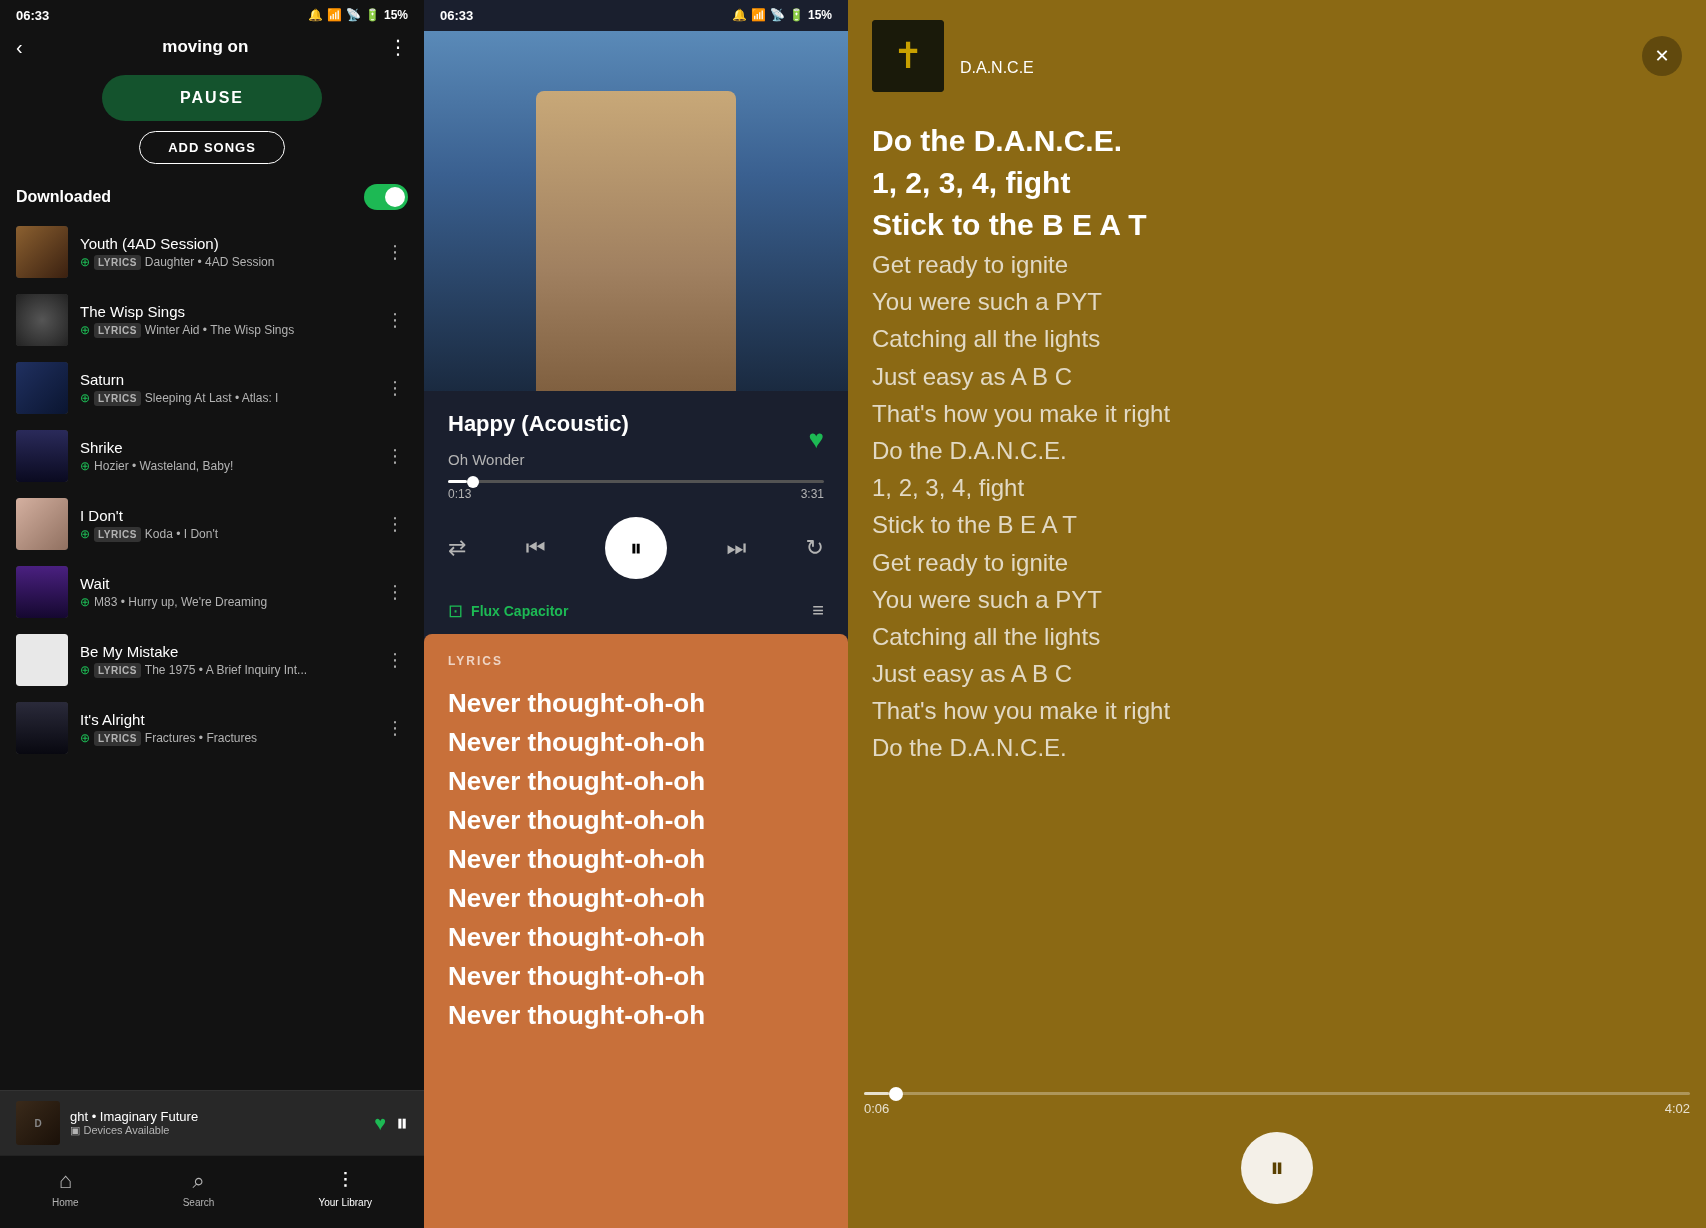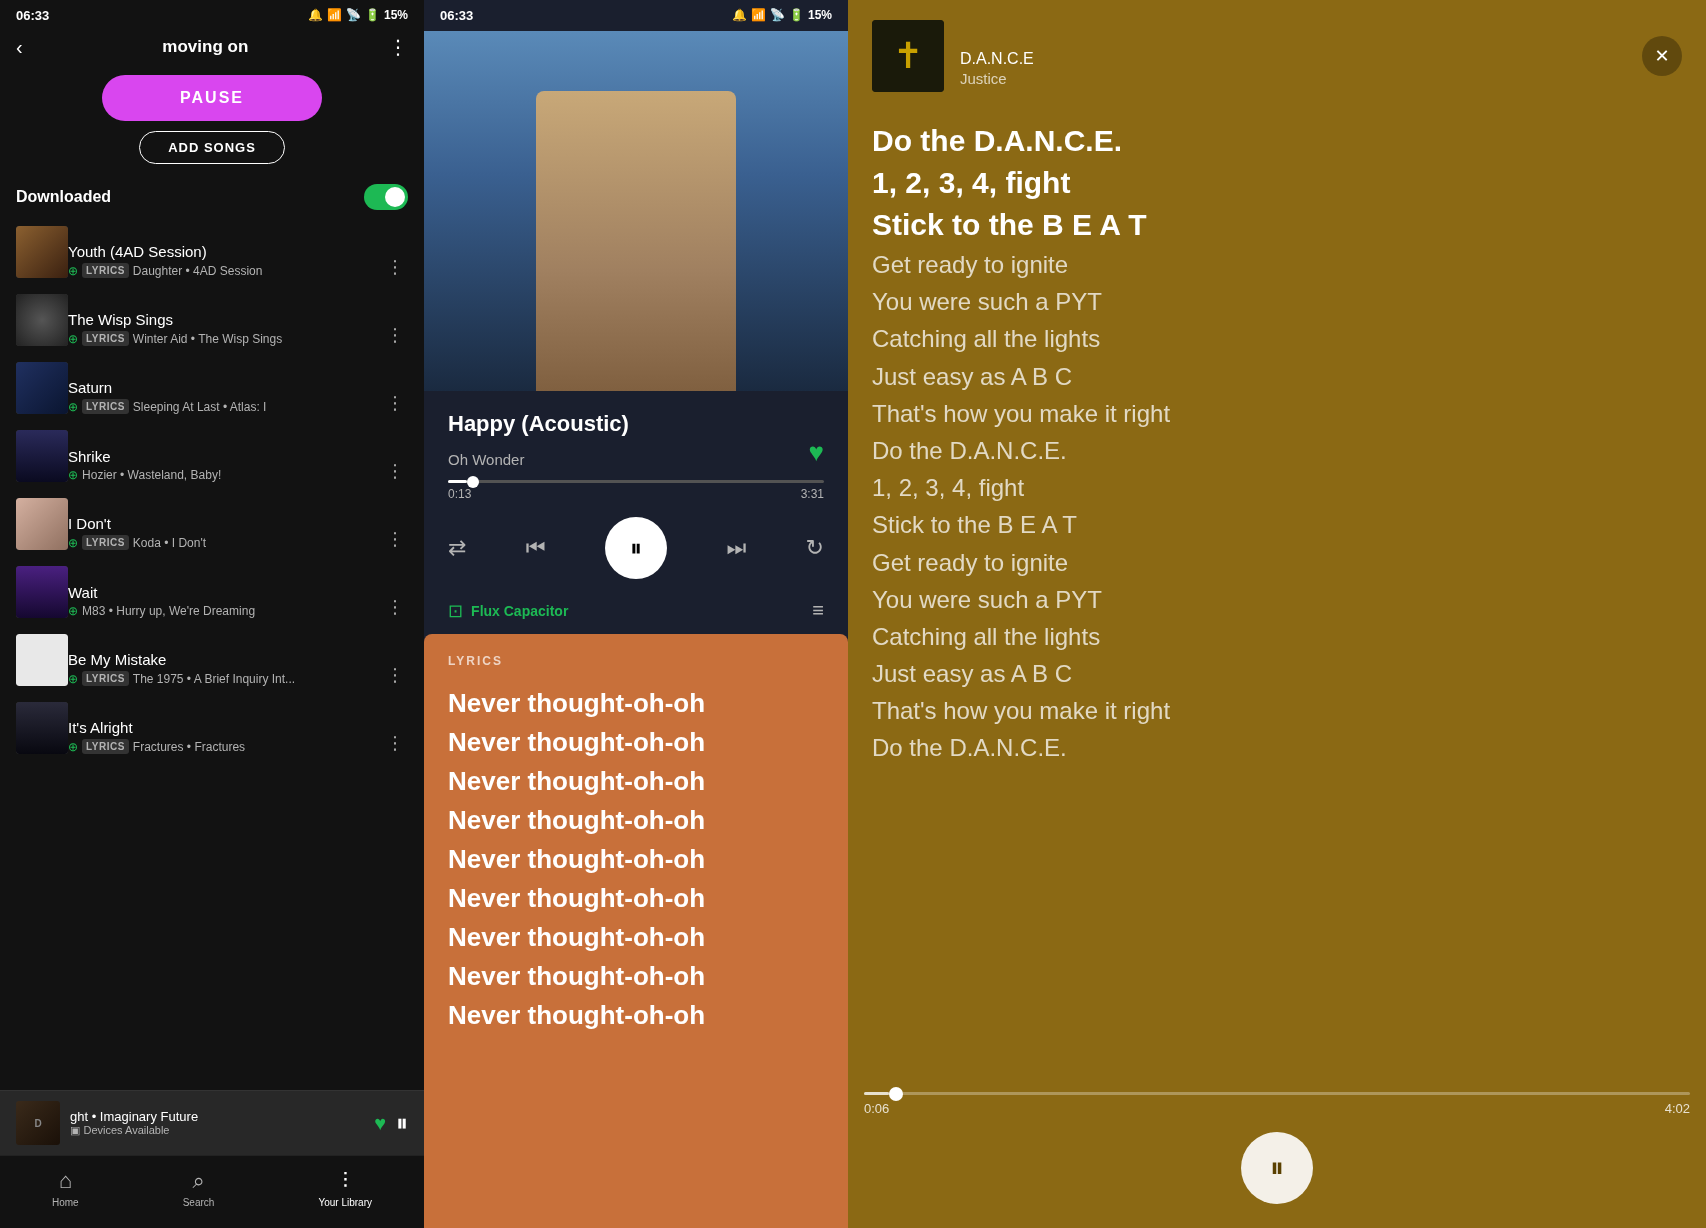--- a/index.html
+++ b/index.html
@@ -50,21 +50,21 @@
     .more-btn { color: #fff; font-size: 20px; }
 
     .action-btns {
       display: flex;
       flex-direction: column;
       align-items: center;
       gap: 10px;
       padding: 8px 16px 16px;
     }
     .pause-btn {
-      background: #d946ef;
+      background: #14532d;
       color: #fff;
       border: none;
       border-radius: 28px;
       padding: 14px 60px;
       font-size: 16px;
       font-weight: 800;
       letter-spacing: 2px;
       width: 220px;
       cursor: pointer;
     }
@@ -109,22 +109,23 @@
       background: #fff;
       border-radius: 50%;
     }
 
     .song-list {
       flex: 1;
       overflow-y: auto;
     }
     .song-item {
       display: flex;
-      align-items: flex-end;
+      align-items: center;
       padding: 8px 16px;
+      gap: 12px;
       cursor: pointer;
     }
     .song-art {
       width: 52px;
       height: 52px;
       border-radius: 3px;
       flex-shrink: 0;
       background: #333;
       display: flex;
       align-items: center;
@@ -245,21 +246,21 @@
       background: #1a1f2e;
       flex: 1;
       display: flex;
       flex-direction: column;
       padding: 0;
     }
 
     .player-song-info {
       display: flex;
       justify-content: space-between;
-      align-items: flex-end;
+      align-items: center;
       padding: 20px 24px 4px;
       gap: 16px;
     }
     .player-song-name {
       color: #fff;
       font-size: 22px;
       font-weight: 700;
     }
     .player-artist {
       color: #b3b3b3;
@@ -790,21 +791,20 @@
 <div id="panel3">
 
   <div class="lyrics-header">
     <div class="lyrics-album-art">
       <div class="justice-art-inner">
         <span style="color:#c8a000; font-size:36px;">✝</span>
       </div>
     </div>
     <div class="lyrics-song-info">
       <div class="lyrics-song-name">D.A.N.C.E</div>
-      <div class="lyrics-artist">Justice</div>
     </div>
     <div class="close-btn">✕</div>
   </div>
 
   <div class="lyrics-body">
     <div class="lyric-line-bold">Do the D.A.N.C.E.</div>
     <div class="lyric-line-bold">1, 2, 3, 4, fight</div>
     <div class="lyric-line-bold">Stick to the B E A T</div>
     <div class="lyric-line-normal">Get ready to ignite</div>
     <div class="lyric-line-normal">You were such a PYT</div>

